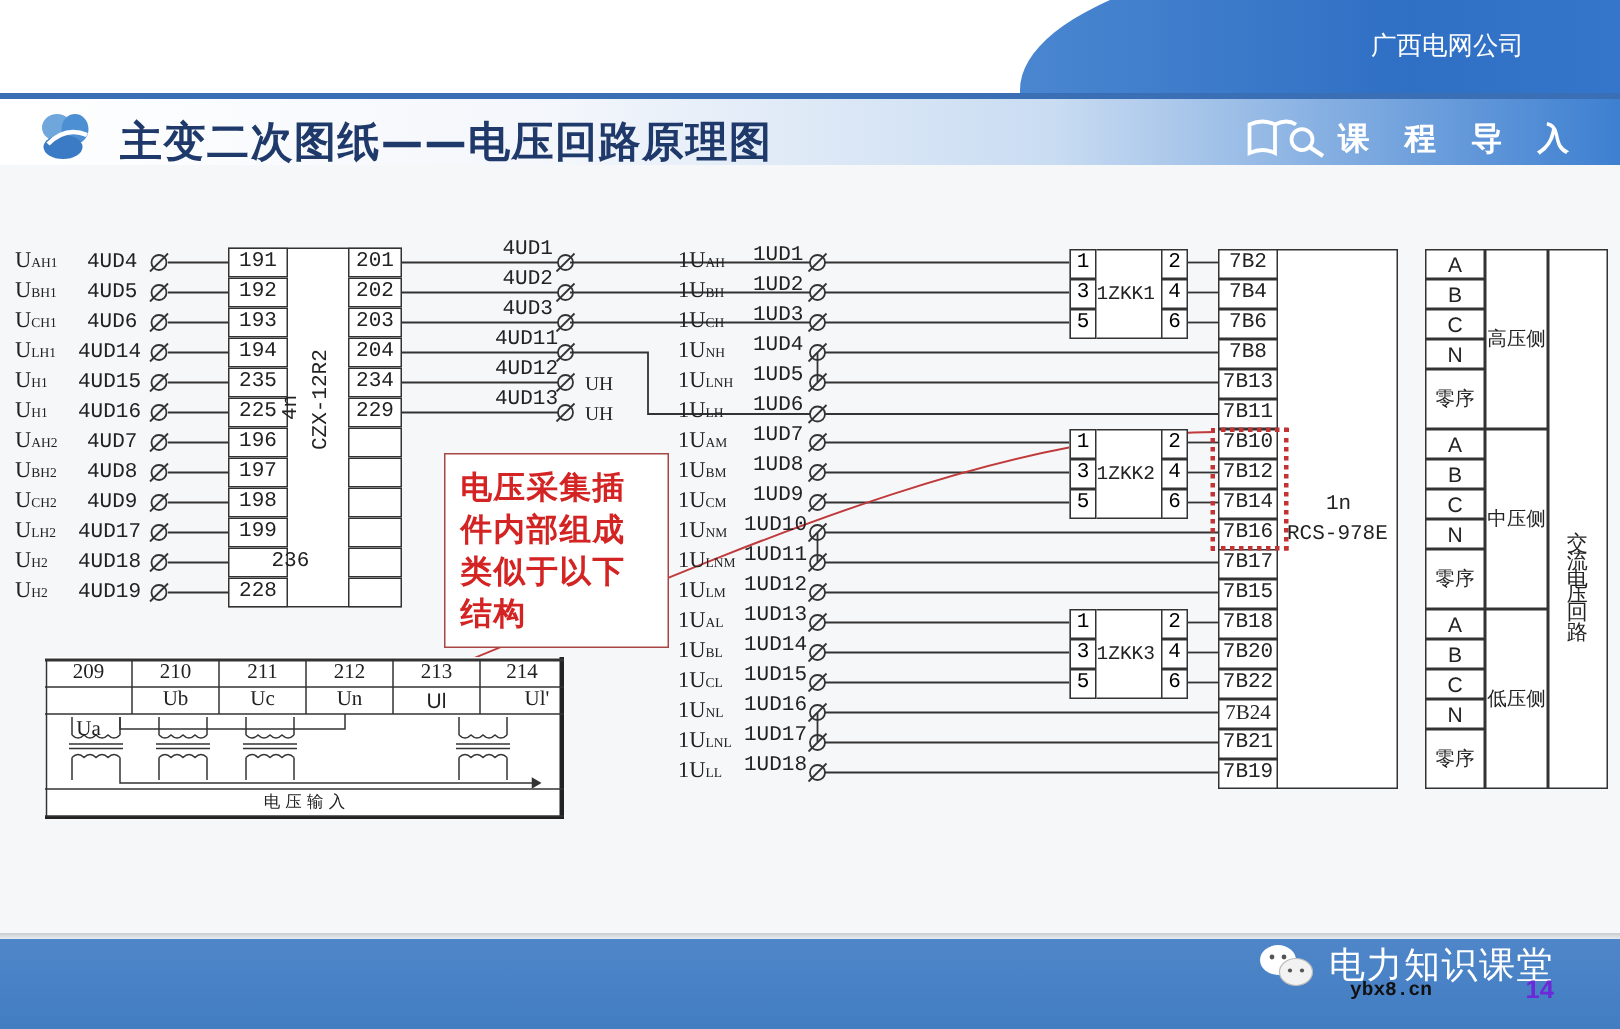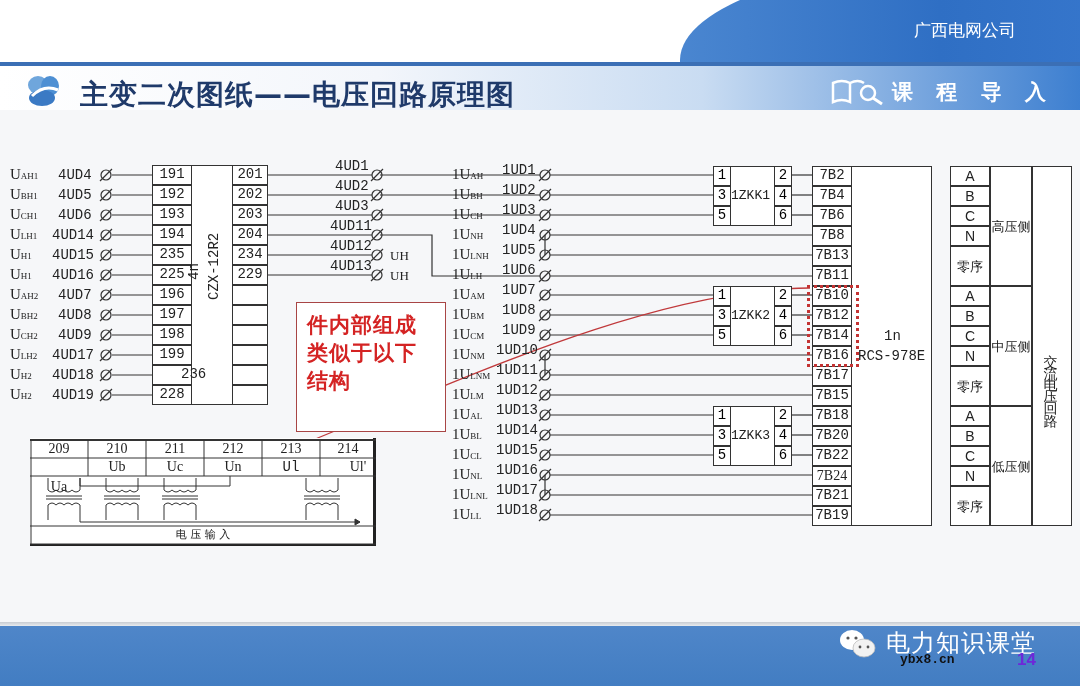--- a/index.html
+++ b/index.html
@@ -356,20 +356,21 @@
     <div class="t" style="left:335px;top:68px;">4UD2</div>
     <div class="t" style="left:335px;top:88px;">4UD3</div>
     <div class="t" style="left:330px;top:108px;">4UD11</div>
     <div class="t" style="left:330px;top:128px;">4UD12</div>
     <div class="t" style="left:330px;top:148px;">4UD13</div>
     <div class="tag" style="left:390px;top:138px;font-size:13px;">UH</div>
     <div class="tag" style="left:390px;top:158px;font-size:13px;">UH</div>
   </div>
 
   <div class="note-box">
+    <div class="note-text">电压采集插</div>
     <div class="note-text">件内部组成</div>
     <div class="note-text">类似于以下</div>
     <div class="note-text">结构</div>
   </div>
 
   <div style="position:absolute;left:30px;top:328px;width:346px;height:108px;background:#fff;border-right:3px solid #222;border-bottom:2px solid #222;">
     <svg width="346" height="108" style="position:absolute;left:0;top:0;">
       <g stroke="#333" stroke-width="1" fill="none">
         <line x1="0" y1="2" x2="346" y2="2" stroke-width="2"></line>
         <line x1="0" y1="20" x2="346" y2="20"></line>
@@ -431,21 +432,21 @@
     <div class="t" style="left:0;top:3px;width:58px;text-align:center;font-family:'Liberation Serif',serif;">209</div>
     <div class="t" style="left:58px;top:3px;width:58px;text-align:center;font-family:'Liberation Serif',serif;">210</div>
     <div class="t" style="left:116px;top:3px;width:58px;text-align:center;font-family:'Liberation Serif',serif;">211</div>
     <div class="t" style="left:174px;top:3px;width:58px;text-align:center;font-family:'Liberation Serif',serif;">212</div>
     <div class="t" style="left:232px;top:3px;width:58px;text-align:center;font-family:'Liberation Serif',serif;">213</div>
     <div class="t" style="left:290px;top:3px;width:56px;text-align:center;font-family:'Liberation Serif',serif;">214</div>
     <div class="t" style="left:0;top:21px;width:58px;text-align:center;font-family:'Liberation Serif',serif;margin-top:20px;">Ua</div>
     <div class="t" style="left:58px;top:21px;width:58px;text-align:center;font-family:'Liberation Serif',serif;">Ub</div>
     <div class="t" style="left:116px;top:21px;width:58px;text-align:center;font-family:'Liberation Serif',serif;">Uc</div>
     <div class="t" style="left:174px;top:21px;width:58px;text-align:center;font-family:'Liberation Serif',serif;">Un</div>
-    <div class="t" style="left:232px;top:21px;width:58px;text-align:center;font-family:Liberation Mono, monospace;">Ul</div>
+    <div class="t" style="left:232px;top:21px;width:58px;text-align:center;font-family:Liberation Sans, sans-serif;">Ul</div>
     <div class="t" style="left:290px;top:21px;width:56px;text-align:center;font-family:'Liberation Serif',serif;padding-left:20px;">Ul'</div>
     <div class="t" style="left:0;top:89px;width:346px;text-align:center;font-size:11px;font-family:'DejaVu Sans',sans-serif;">电  压  输  入</div>
   </div>
 
   <div>
     <div class="tag" style="left:452px;top:56px;text-align:right;"><span>1U</span><sub>AH</sub></div>
     <div class="tag" style="left:452px;top:76px;"><span>1U</span><sub>BH</sub></div>
     <div class="tag" style="left:452px;top:96px;"><span>1U</span><sub>CH</sub></div>
     <div class="tag" style="left:452px;top:116px;"><span>1U</span><sub>NH</sub></div>
     <div class="tag" style="left:452px;top:136px;"><span>1U</span><sub>LNH</sub></div>

